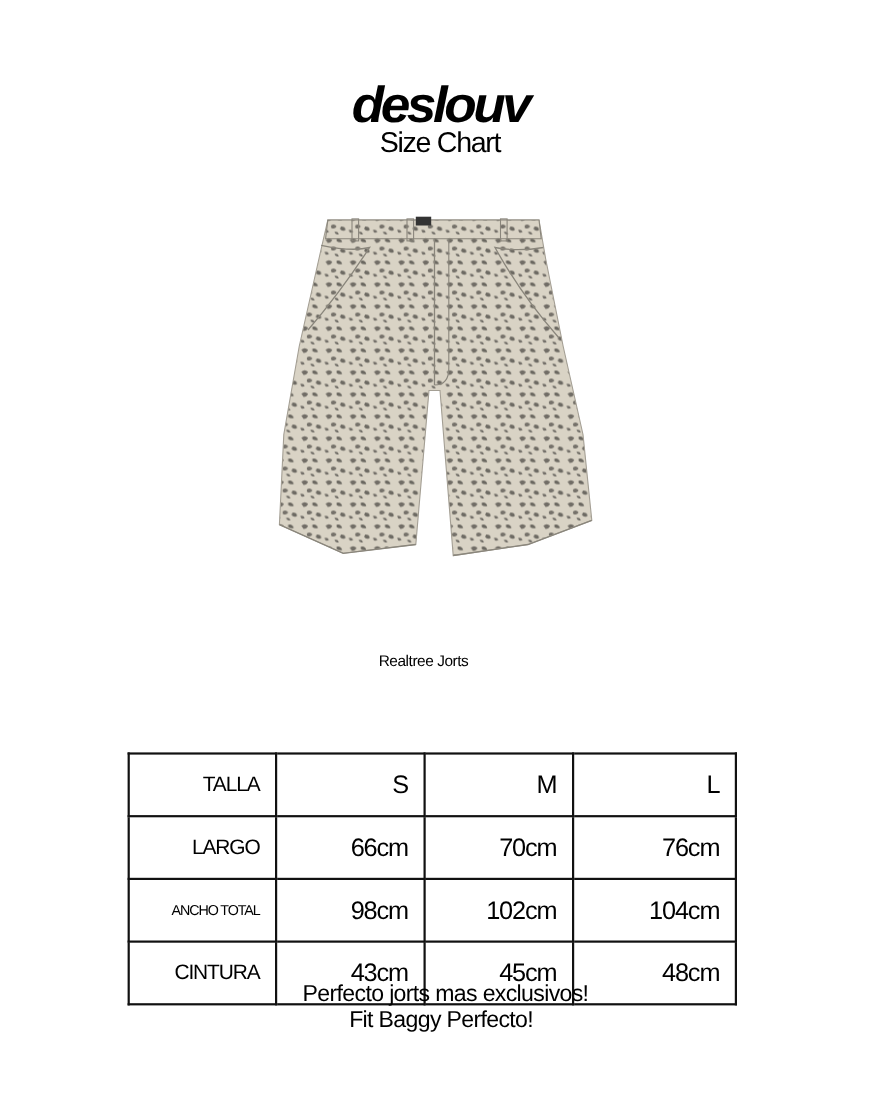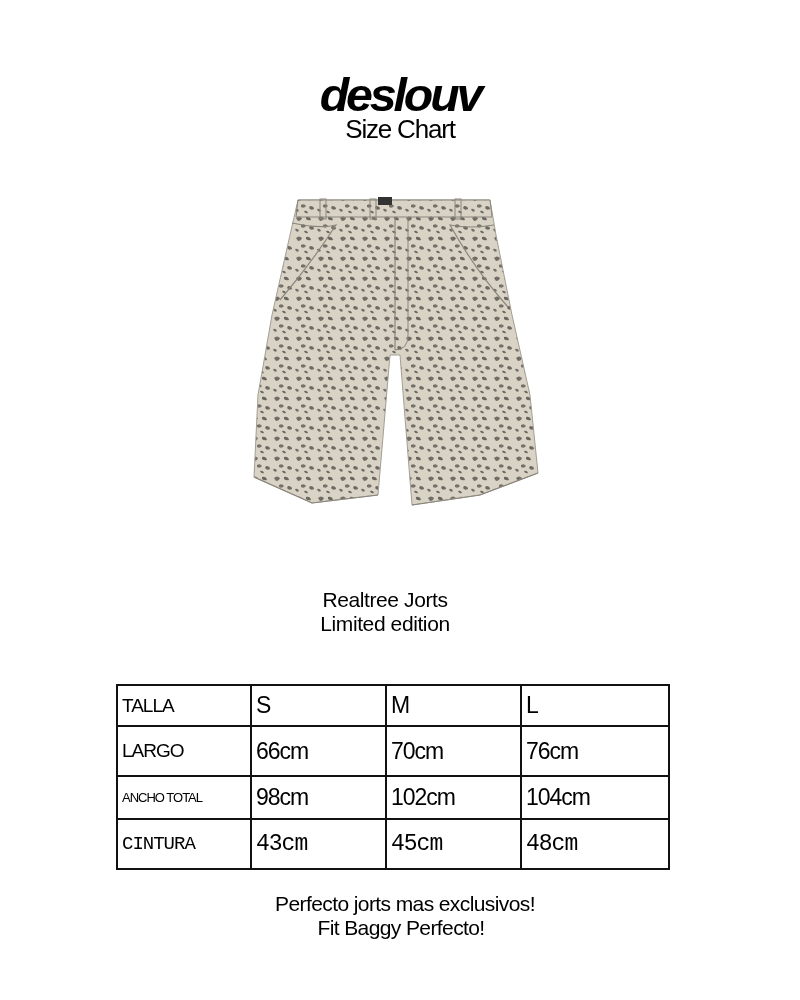--- a/index.html
+++ b/index.html
@@ -29,50 +29,50 @@
     }
 
     .product-image {
       position: absolute; left: 250px; top: 195px;
       width: 290px; height: 315px;
     }
 
     .product-name {
       position: absolute; left: 235px; width: 300px; top: 588px;
       text-align: center;
-      font-size: 21px; line-height: 24px;
+      font-size: 14px; line-height: 24px;
       letter-spacing: -0.4px;
     }
 
     table.size-table {
       position: absolute; left: 116px; top: 684px;
       width: 552px;
       border-collapse: collapse;
       table-layout: fixed;
     }
     table.size-table td {
       border: 2.5px solid #111;
-      text-align: left;
+      text-align: right;
       vertical-align: middle;
       font-size: 23px;
       letter-spacing: -1px;
-      padding: 4px;
+      padding: 14px;
     }
     table.size-table td.rowhead {
       font-size: 19px;
       letter-spacing: -1px;
     }
     table.size-table td.rowhead.small {
       font-size: 13px;
       letter-spacing: -1px;
     }
     table.size-table tr.r0 td { height: 41px; }
     table.size-table tr.r1 td { height: 50px; margin-top: 24px; }
     table.size-table tr.r2 td { height: 43px; }
-    table.size-table tr.r3 td { height: 50px; font-family: Liberation Mono, monospace; }
+    table.size-table tr.r3 td { height: 50px; }
 
     .footer {
       position: absolute; left: 0; width: 810px; top: 892px;
       text-align: center;
       font-size: 21px; line-height: 24px;
       letter-spacing: -0.6px;
     }
     .footer .l2 { display: block; padding-right: 8px; }
   </style>
 </head>
@@ -113,21 +113,20 @@
       <path d="M42,28 Q70,34 86,30 Q60,70 30,105" stroke="#8a867c" stroke-width="1.2" fill="none"></path>
       <path d="M244,30 Q220,34 200,30 Q225,75 258,112" stroke="#8a867c" stroke-width="1.2" fill="none"></path>
 
       <path d="M4,282 L62,308 L128,300" stroke="#8a867c" stroke-width="1.2" fill="none"></path>
       <path d="M162,310 L230,300 L288,278" stroke="#8a867c" stroke-width="1.2" fill="none"></path>
     </svg>
   </div>
 
   <div class="product-name">
     <div>Realtree Jorts</div>
-    <div>Limited edition</div>
   </div>
 
   <table class="size-table">
     <colgroup>
       <col style="width:134px">
       <col style="width:135px">
       <col style="width:135px">
       <col style="width:148px">
     </colgroup>
     <tbody>

